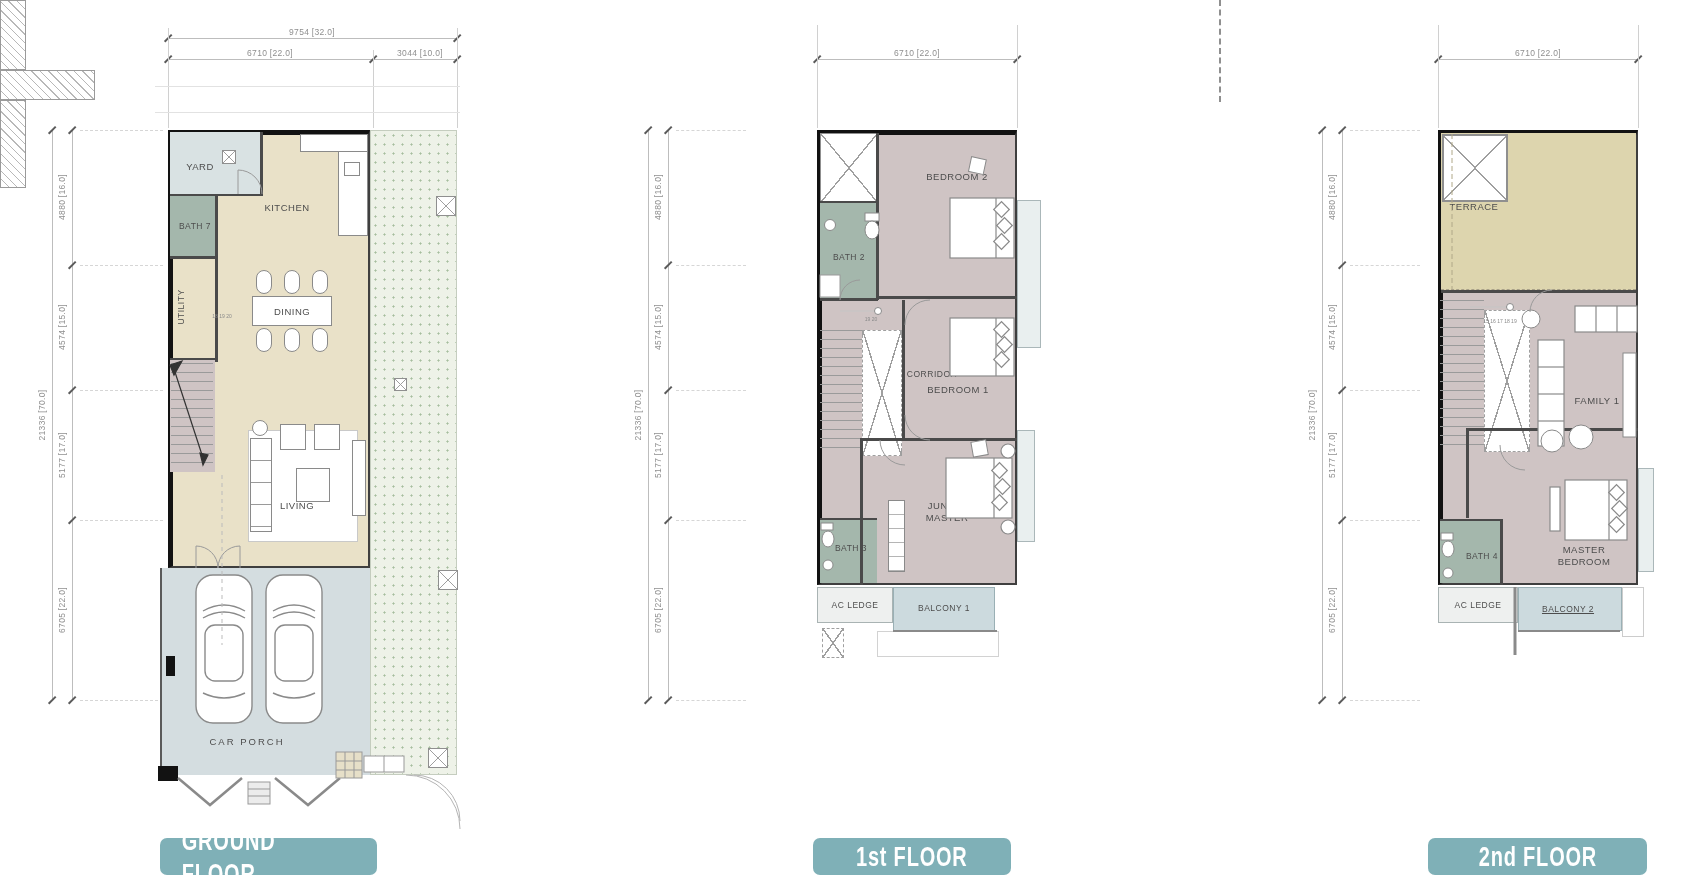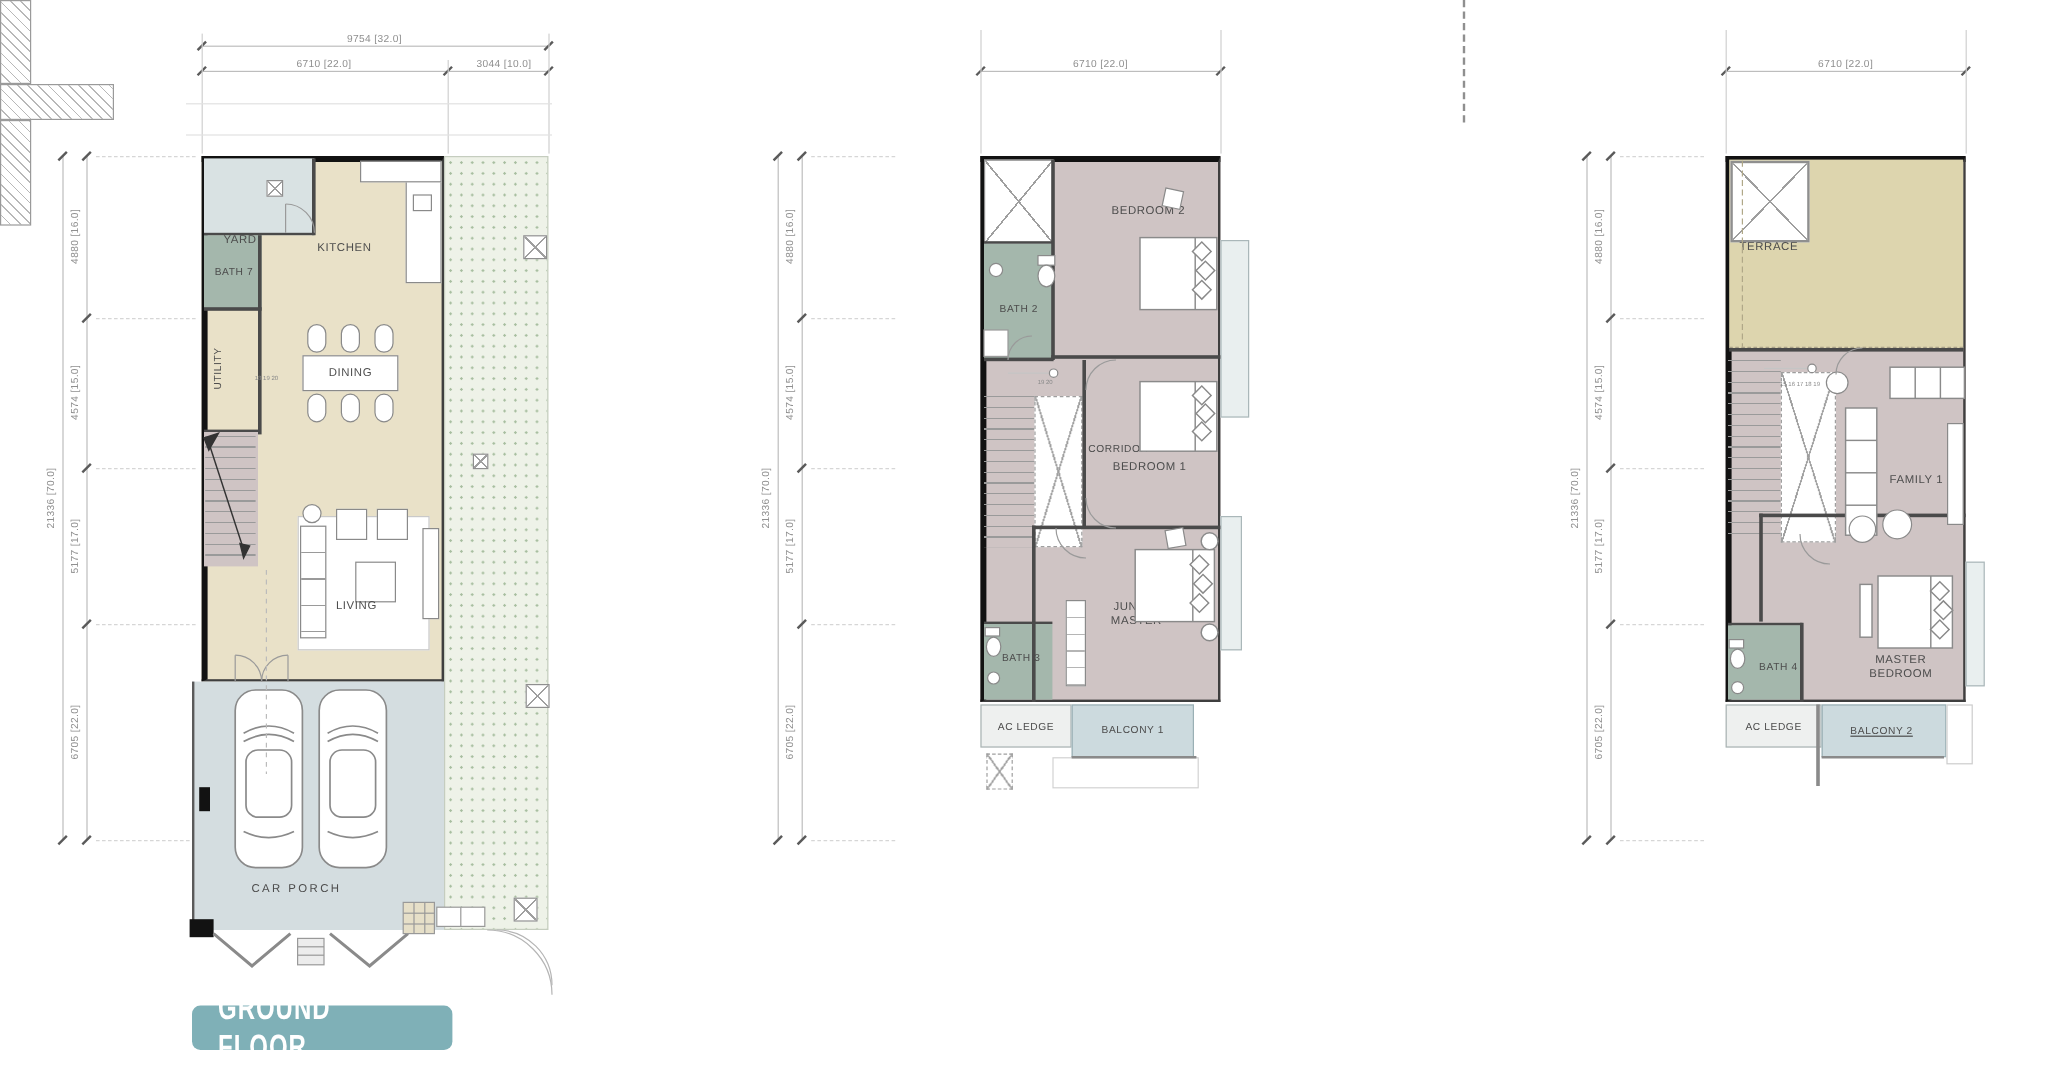--- a/index.html
+++ b/index.html
@@ -123,21 +123,21 @@
     <div class="furn" style="left:352px;top:440px;width:14px;height:76px;"></div>
 
     <div class="xbox" style="left:222px;top:150px;width:14px;height:14px;"></div>
     <div class="xbox" style="left:436px;top:196px;width:20px;height:20px;"></div>
     <div class="xbox" style="left:394px;top:378px;width:13px;height:13px;"></div>
     <div class="xbox" style="left:438px;top:570px;width:20px;height:20px;"></div>
     <div class="xbox" style="left:428px;top:748px;width:20px;height:20px;"></div>
     <div class="abs" style="left:166px;top:656px;width:9px;height:20px;background:#121212;"></div>
     <div class="abs" style="left:158px;top:766px;width:20px;height:15px;background:#121212;"></div>
 
-    <div class="room-label" style="left:200px;top:166px;margin-top:34px;">YARD</div>
+    <div class="room-label" style="left:200px;top:166px;">YARD</div>
     <div class="room-label" style="left:195px;top:226px;font-size:8.5px;">BATH 7</div>
     <div class="room-label" style="left:287px;top:207px;">KITCHEN</div>
     <div class="room-label vlabel" style="left:181px;top:307px;font-size:8.5px;">UTILITY</div>
     <div class="room-label" style="left:292px;top:311px;">DINING</div>
     <div class="room-label" style="left:297px;top:505px;">LIVING</div>
     <div class="room-label" style="left:247px;top:741px;letter-spacing:2px;">CAR PORCH</div>
     <div class="micro" style="left:222px;top:316px;">18 19 20</div>
 
     <svg style="left:150px;top:125px;" width="320" height="690" viewBox="0 0 320 690">
       <defs>
@@ -308,20 +308,23 @@
       <circle cx="18" cy="440" r="5" fill="#fff" stroke="#8a8a8a"></circle>
       <g stroke="#9a9a9a" fill="none">
         <path d="M95 200 A25 25 0 0 1 120 175"></path>
         <path d="M95 290 A25 25 0 0 0 120 315"></path>
         <path d="M70 315 A25 25 0 0 0 95 340"></path>
         <path d="M30 175 A20 20 0 0 1 50 155"></path>
       </g>
       <line x1="83" y1="506" x2="187" y2="506" stroke="#8a8a8a" stroke-width="2"></line>
     </svg>
 
+    <div class="badge" style="left:813px;top:838px;width:198px;">
+      <span>1st FLOOR</span>
+    </div>
   </section>
 
   <section>
     <div class="vdashdot" style="left:1219px;top:0px;height:102px;"></div>
     <div class="hline" style="left:1438px;top:59px;width:200px;"></div>
     <div class="dim" style="left:1538px;top:58px;">6710 [22.0]</div>
     <div class="tick" style="left:1438px;top:59px;"></div>
     <div class="tick" style="left:1638px;top:59px;"></div>
     <div class="vdash" style="left:1438px;top:25px;height:103px;"></div>
     <div class="vdash" style="left:1638px;top:25px;height:103px;"></div>
@@ -407,15 +410,18 @@
         <line x1="22" y1="9" x2="22" y2="164"></line>
       </g>
       <g stroke="#9a9a9a" fill="none">
         <path d="M100 187 A22 22 0 0 1 122 165"></path>
         <path d="M70 320 A25 25 0 0 0 95 345"></path>
       </g>
       <line x1="88" y1="506" x2="190" y2="506" stroke="#8a8a8a" stroke-width="2"></line>
       <line x1="85" y1="462" x2="85" y2="530" stroke="#8a8a8a" stroke-width="3"></line>
     </svg>
 
+    <div class="badge" style="left:1428px;top:838px;width:219px;">
+      <span>2nd FLOOR</span>
+    </div>
   </section>
 
 </div>
 
 </body></html>

